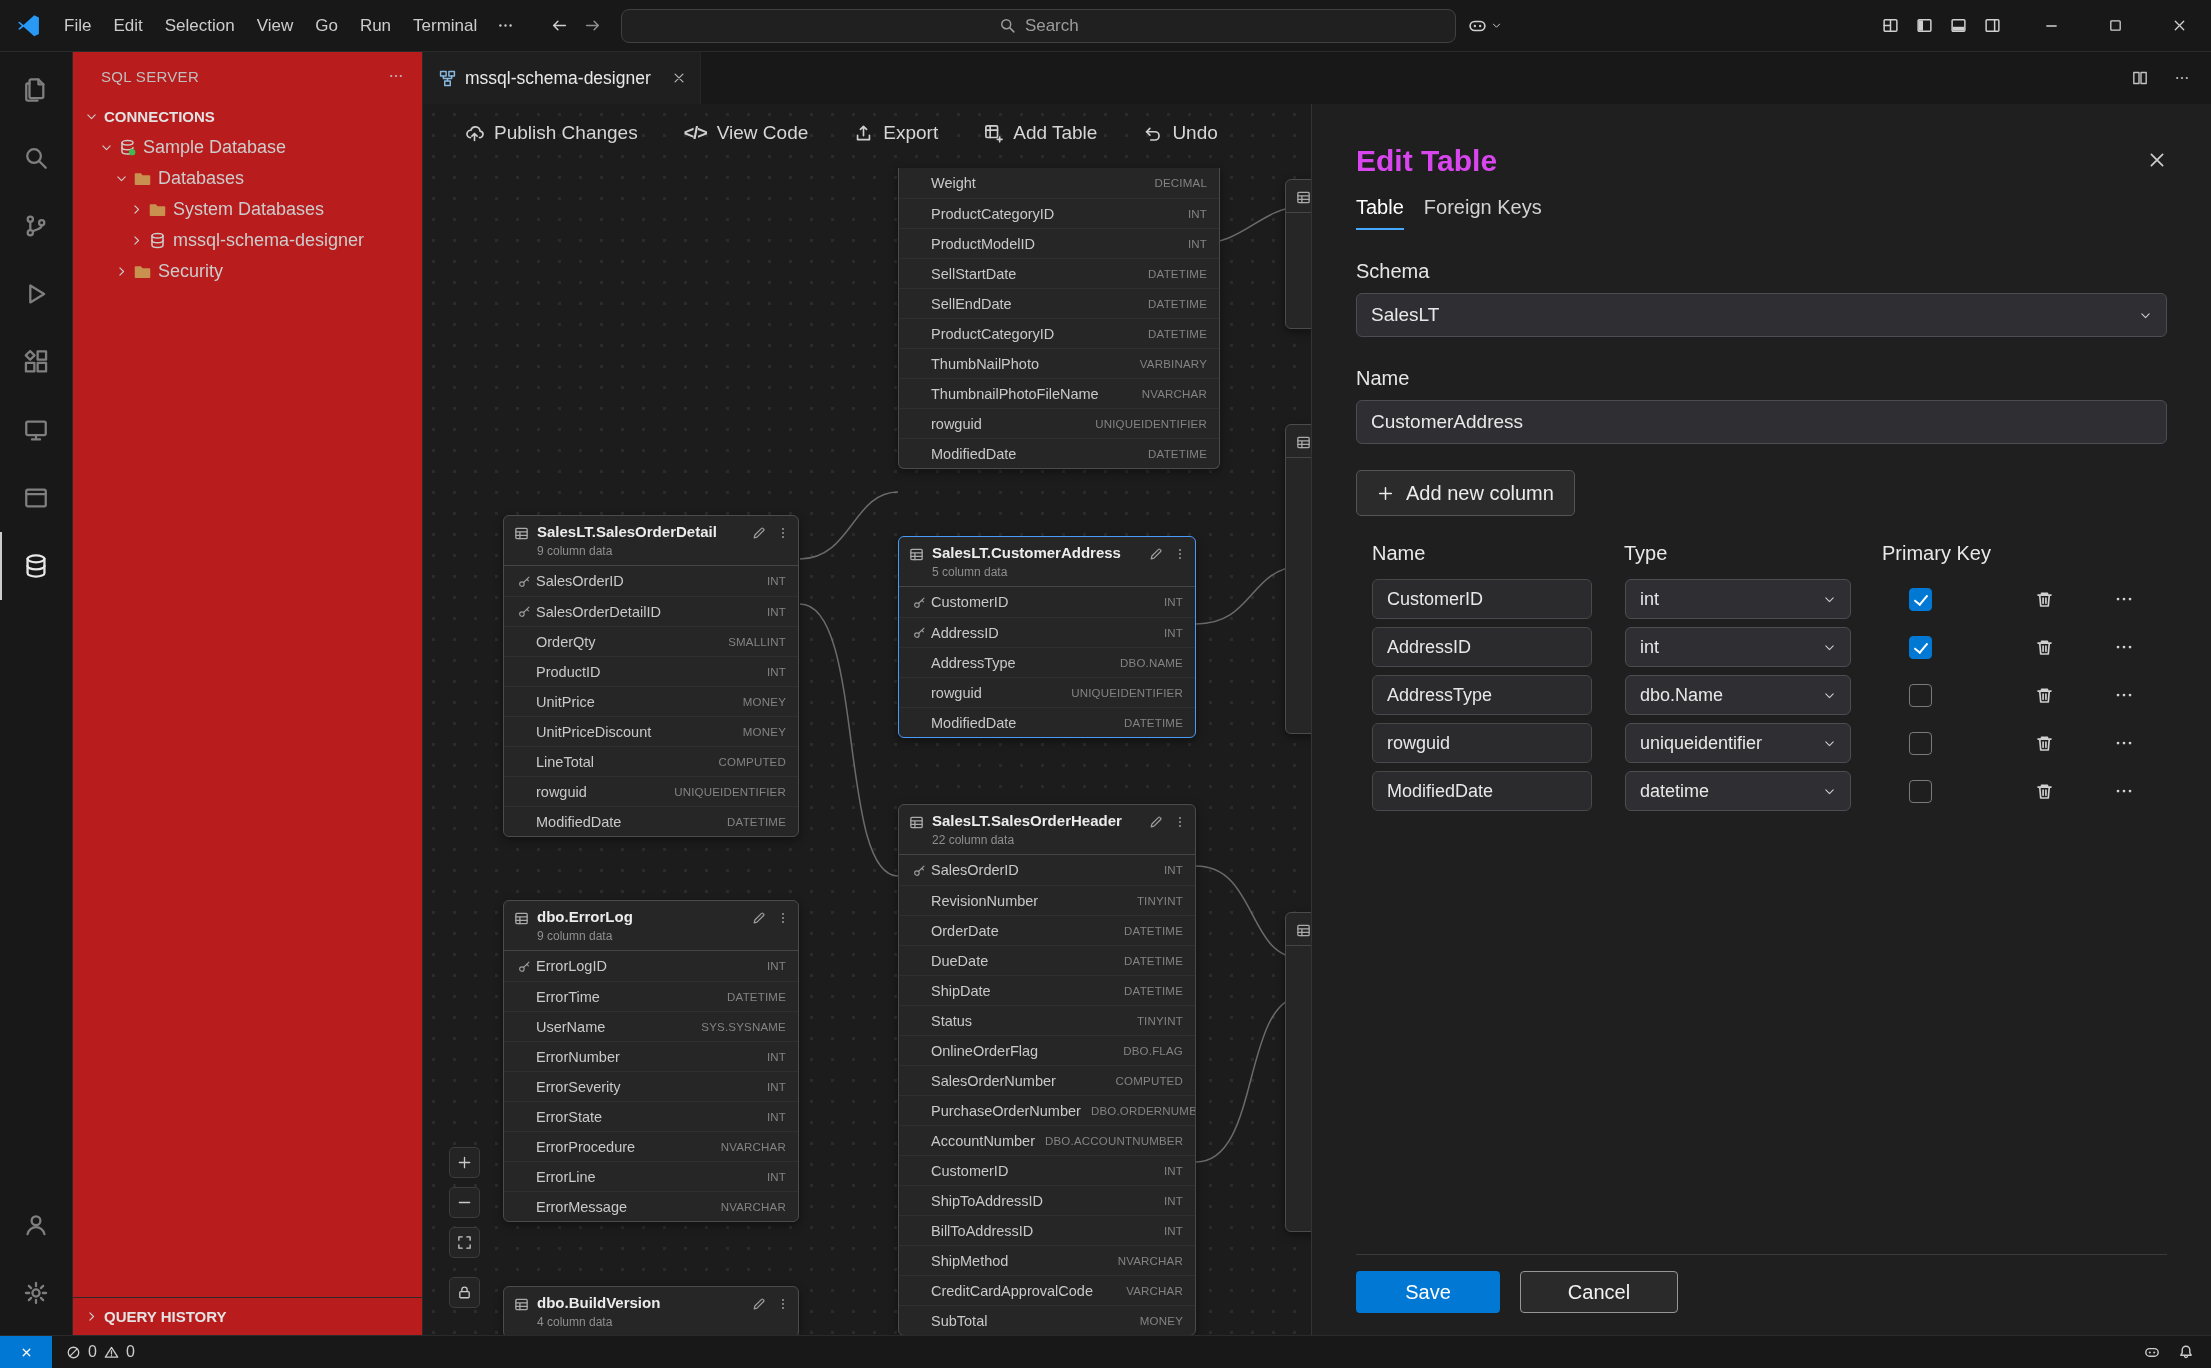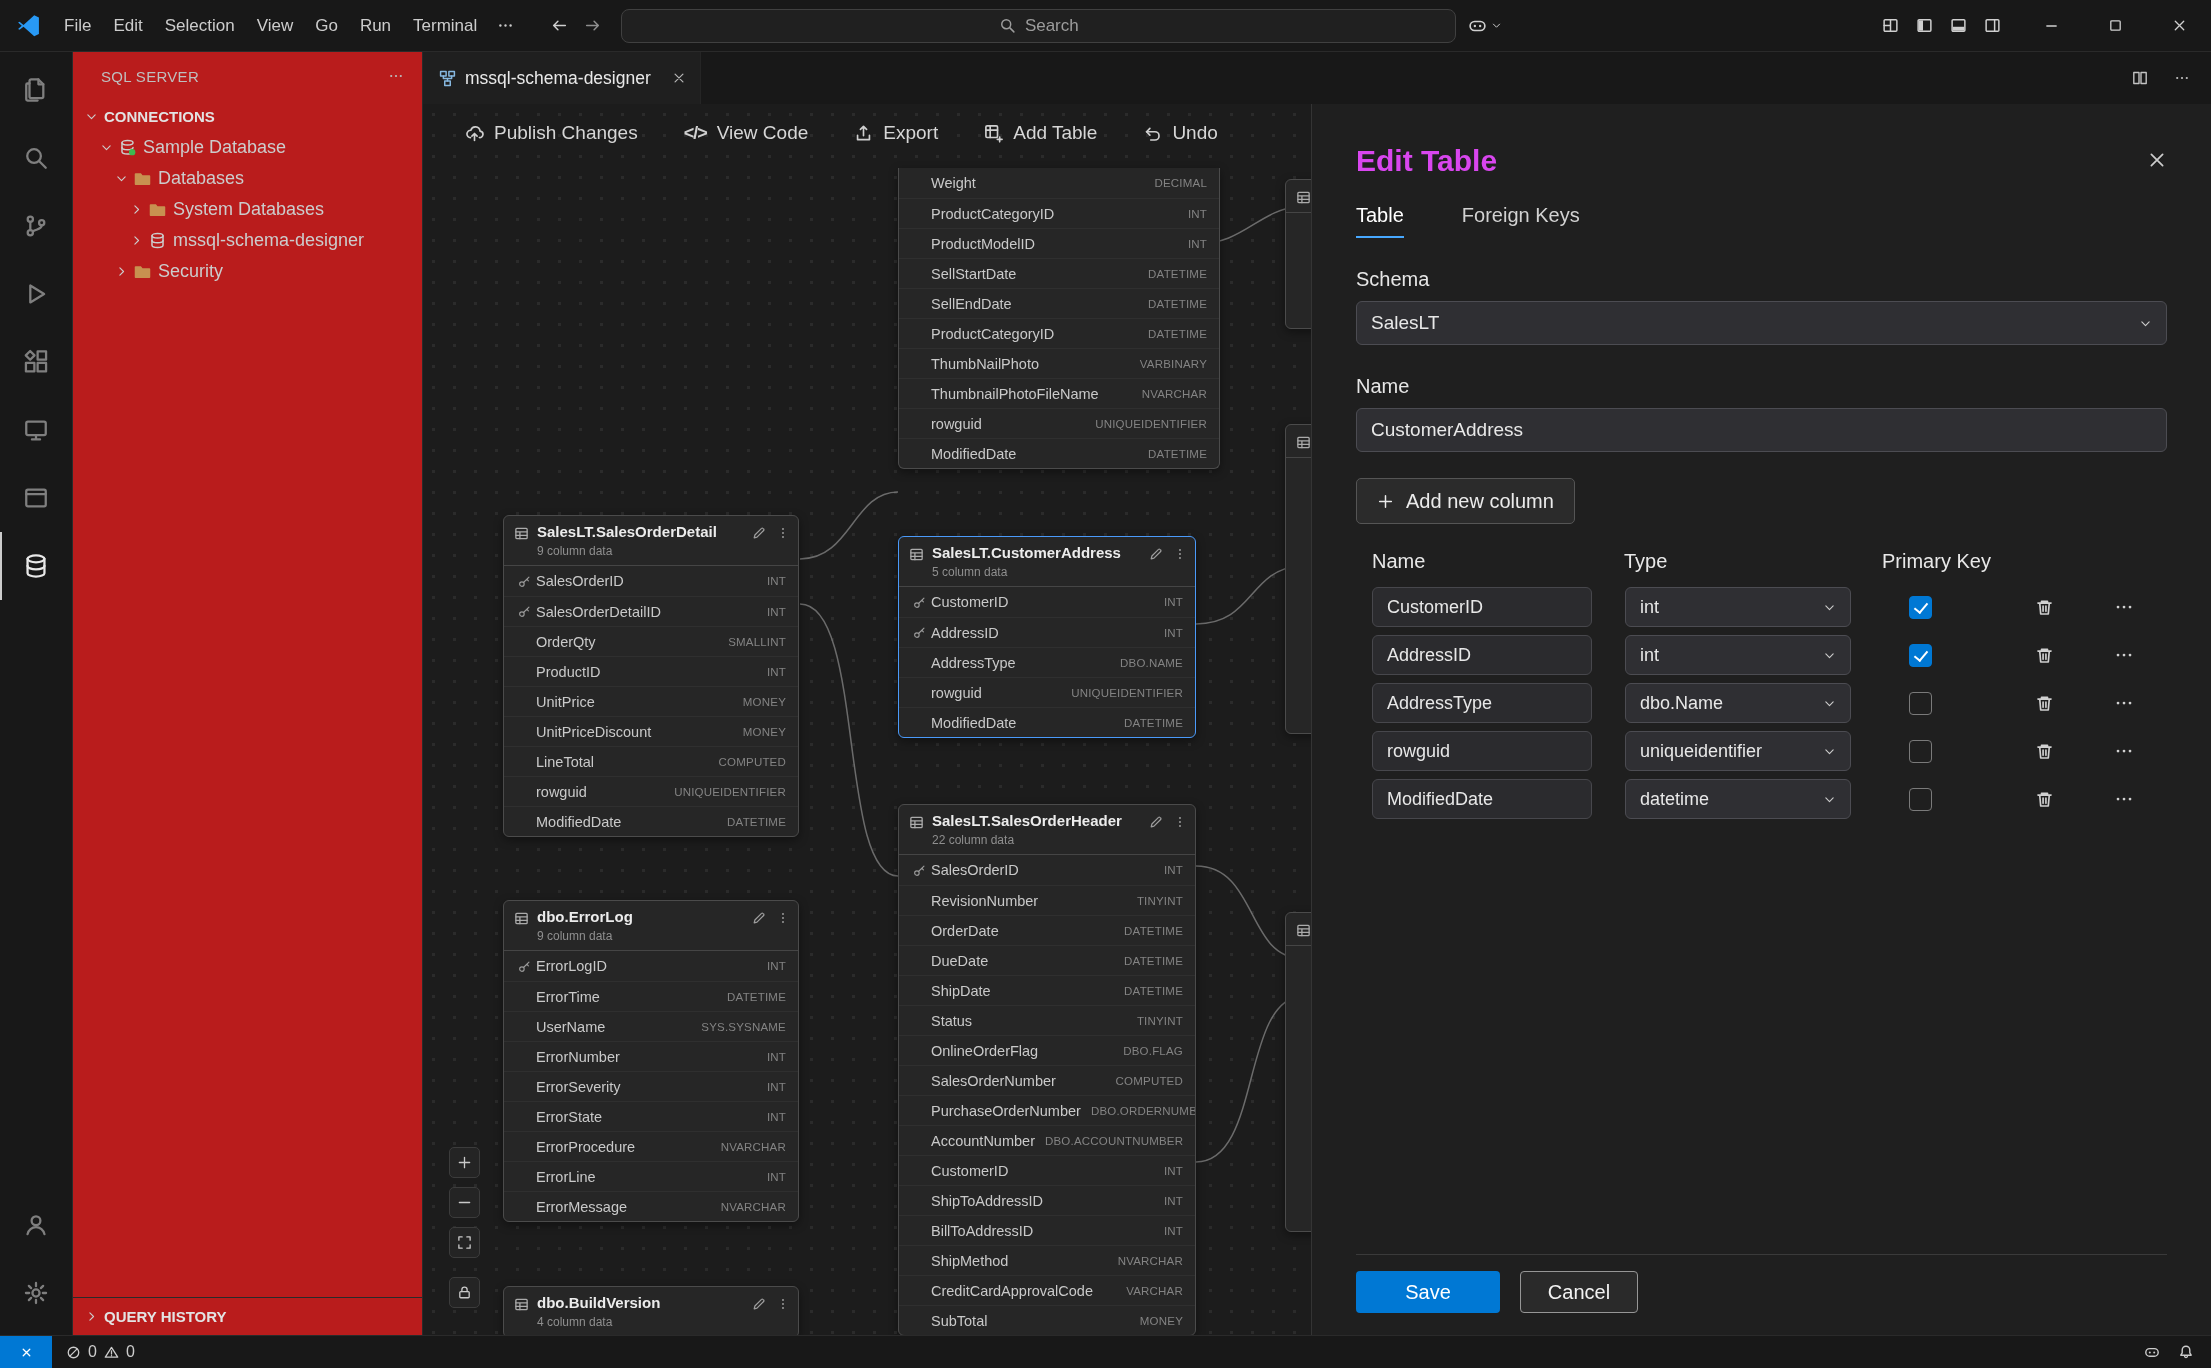--- a/index.html
+++ b/index.html
@@ -89,21 +89,21 @@
   .tc-key{width:23px;font-size:13px;color:#9a9a9a;display:flex;flex:none}
   .tc-col-name{font-size:14.5px;color:#c9c9c9;white-space:nowrap}
   .tc-col-type{margin-left:auto;font-size:11.5px;color:#838383;letter-spacing:.2px;white-space:nowrap;padding-left:10px}
   .table-card.sliver{width:130px}
 
   
   .panel{width:900px;flex:none;background:#1f1f1f;border-left:1px solid #343434;display:flex;flex-direction:column;padding:40px 44px 0}
   .panel-head{display:flex;align-items:flex-start;flex:none}
   .panel-title{font-size:30px;font-weight:600;color:#d946ef}
   .panel-close{margin-left:auto;color:#cccccc;font-size:20px;margin-top:6px}
-  .panel-tabs{display:flex;gap:58px;margin-top:26px;flex:none}
+  .panel-tabs{display:flex;gap:20px;margin-top:18px;flex:none}
   .ptab{font-size:20px;color:#d2d2d2;padding-bottom:9px;border-bottom:2px solid transparent}
   .ptab.active{color:#fff;border-bottom-color:#47a8ff}
   .plabel{display:block;margin:30px 0 10px;font-size:20px;color:#e6e6e6}
   .select,.textinput{background:#2f2f33;border:1px solid #4c4c52;border-radius:6px;display:flex;align-items:center;padding:0 14px;color:#e8e8e8}
   .select.big,.textinput.big{height:44px;font-size:19px}
   .sel-chev{margin-left:auto;font-size:13px;color:#cccccc}
   .add-col{margin-top:26px;height:46px;display:inline-flex;align-items:center;gap:12px;padding:0 20px;
     background:#2b2b2b;border:1px solid #555;border-radius:5px;color:#ebebeb;font-size:20px;align-self:flex-start;font-family:inherit}
   .add-col [data-icon]{font-size:17px}
   .grid{padding-left:16px}
@@ -114,21 +114,21 @@
   .select.small{width:226px;height:40px;font-size:18px;margin-right:58px}
   .checkbox{width:23px;height:23px;border-radius:4px;border:1.6px solid #7a7a7a;margin-right:92px;
     display:flex;align-items:center;justify-content:center;flex:none}
   .checkbox.checked{background:var(--accent,#0078d4);border-color:var(--accent,#0078d4)}
   .checkbox.checked::after{content:"";width:6px;height:11px;border:solid #fff;border-width:0 2.4px 2.4px 0;transform:rotate(40deg);margin-top:-2px}
   .row-act{width:40px;height:40px;display:flex;align-items:center;justify-content:center;color:#d0d0d0;font-size:19px}
   .row-act.more{margin-left:40px;font-size:20px}
   .panel-footer{margin-top:auto;border-top:1px solid #3a3a3a;padding:16px 0 22px;display:flex;gap:20px;flex:none}
   .btn{height:42px;border-radius:4px;font-size:20px;font-family:inherit;display:flex;align-items:center;justify-content:center;cursor:default}
   .btn-primary{width:144px;background:var(--accent,#0078d4);color:#fff;border:none}
-  .btn-secondary{width:118px;background:#2a2a2a;color:#f2f2f2;border:1px solid #969696}
+  .btn-secondary{width:158px;background:#2a2a2a;color:#f2f2f2;border:1px solid #969696}
 
   
   .statusbar{height:33px;background:#181818;border-top:1px solid #2a2a2a;display:flex;align-items:center;color:#cccccc;flex:none}
   .remote{width:52px;height:100%;background:var(--accent,#0078d4);color:#fff;display:flex;align-items:center;justify-content:center;font-size:15px}
   .problems{display:flex;align-items:center;gap:7px;padding:0 14px;font-size:16px}
   .problems [data-icon]{font-size:15px}
   .sb-spacer{flex:1}
   .sb-icon{width:34px;height:100%;display:flex;align-items:center;justify-content:center;font-size:16px}
   .sb-pad{width:8px}
 </style>

